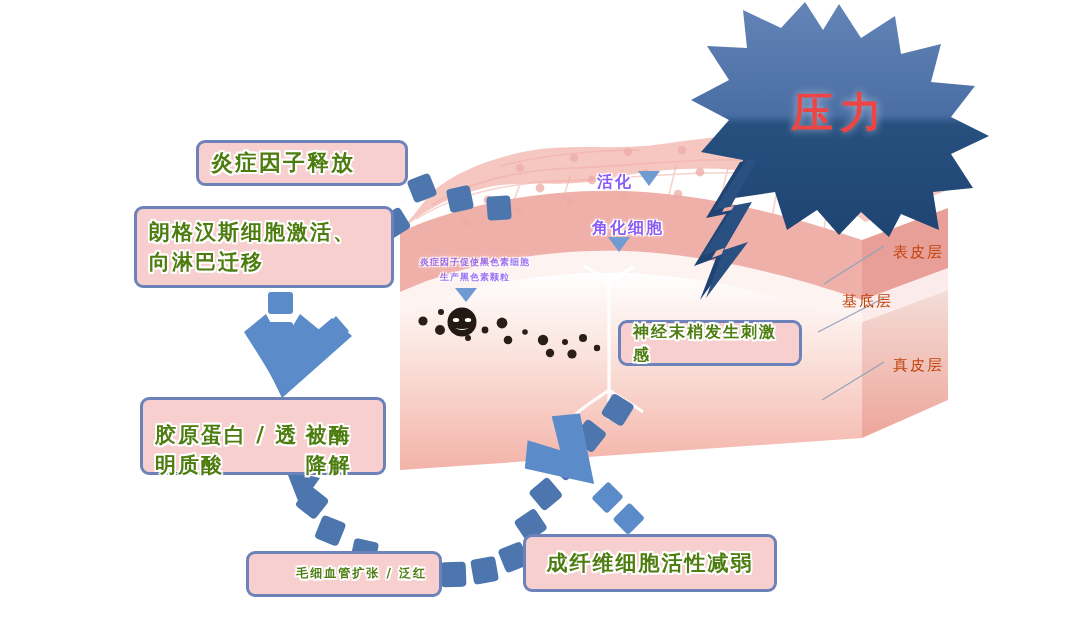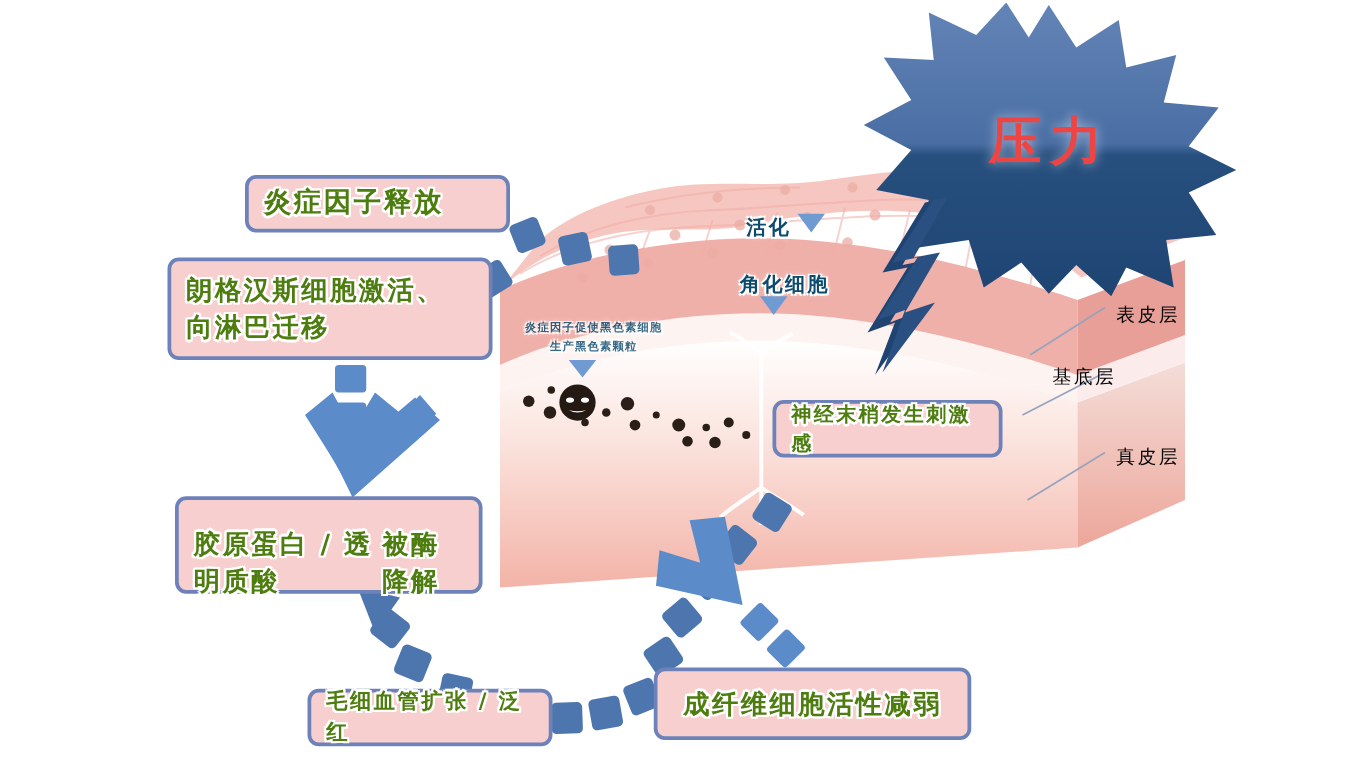--- a/index.html
+++ b/index.html
@@ -28,42 +28,42 @@
        0 -1.8px 0 #fff, 0 1.8px 0 #fff,
       -1.8px 0 0 #fff, 1.8px 0 0 #fff;
     line-height:1.45;
   }
   .box.two-line{align-items:center;}
   .box span{display:block;}
 
   #box-cytokine   {left:196px;top:140px;width:212px;height:44px;font-size:22px;}
   #box-langerhans {left:134px;top:206px;width:260px;height:82px;font-size:21px;flex-direction:column;align-items:flex-start;justify-content:center;text-align:right;}
   #box-collagen   {left:140px;top:397px;width:246px;height:78px;font-size:21px;align-items:flex-start;justify-content:center;}
-  #box-capillary  {left:246px;top:551px;width:196px;height:37px;font-size:17px;justify-content:flex-end;}
+  #box-capillary  {left:246px;top:551px;width:196px;height:37px;font-size:12px;justify-content:flex-end;}
   #box-fibroblast {left:523px;top:534px;width:254px;height:58px;font-size:21px;justify-content:center;}
   #box-nerve      {left:618px;top:320px;width:184px;height:36px;font-size:16px;justify-content:center;}
 
   
   .soft-label{
     position:absolute;
-    color:#0c4a6e;font-weight:bold;letter-spacing:2px;
+    color:#8b5cf6;font-weight:bold;letter-spacing:2px;
     text-shadow:
       -1.4px -1.4px 0 #fff,1.4px -1.4px 0 #fff,
       -1.4px 1.4px 0 #fff,1.4px 1.4px 0 #fff,
       0 0 4px #fff;
     white-space:nowrap;
   }
   #lbl-activate{left:597px;top:172px;font-size:16px;}
   #lbl-keratin {left:592px;top:218px;font-size:16px;}
   #lbl-melanin1{left:420px;top:256px;font-size:9px;letter-spacing:1px;opacity:.82;}
   #lbl-melanin2{left:440px;top:271px;font-size:9px;letter-spacing:1px;opacity:.82;}
 
   
   .layer-label{
-    position:absolute;color:#000000;font-size:15px;letter-spacing:2px;white-space:nowrap;
+    position:absolute;color:#c2410c;font-size:15px;letter-spacing:2px;white-space:nowrap;
   }
   #layer-epidermis{left:893px;top:243px;}
   #layer-basal    {left:842px;top:292px;}
   #layer-dermis   {left:893px;top:356px;}
 
   
   #burst{position:absolute;left:689px;top:2px;width:300px;height:235px;}
   #burst-text{
     position:absolute;left:745px;top:73px;width:190px;height:80px;
     display:flex;align-items:center;justify-content:center;

